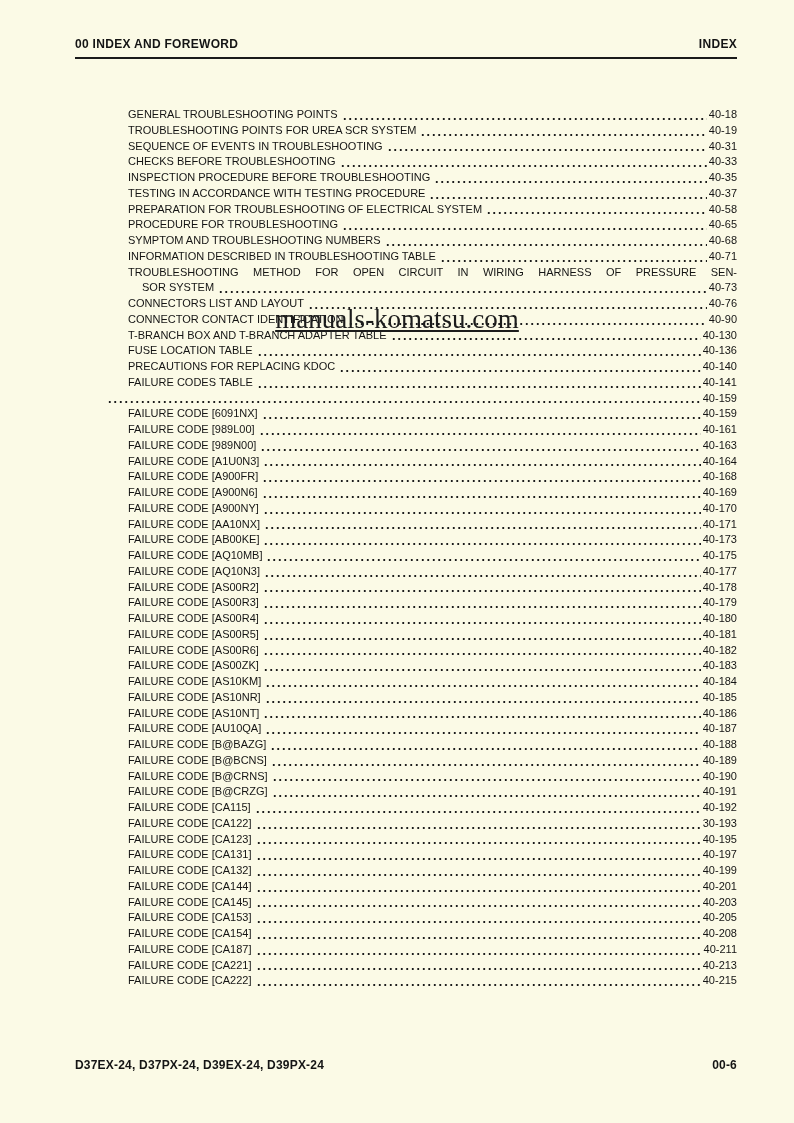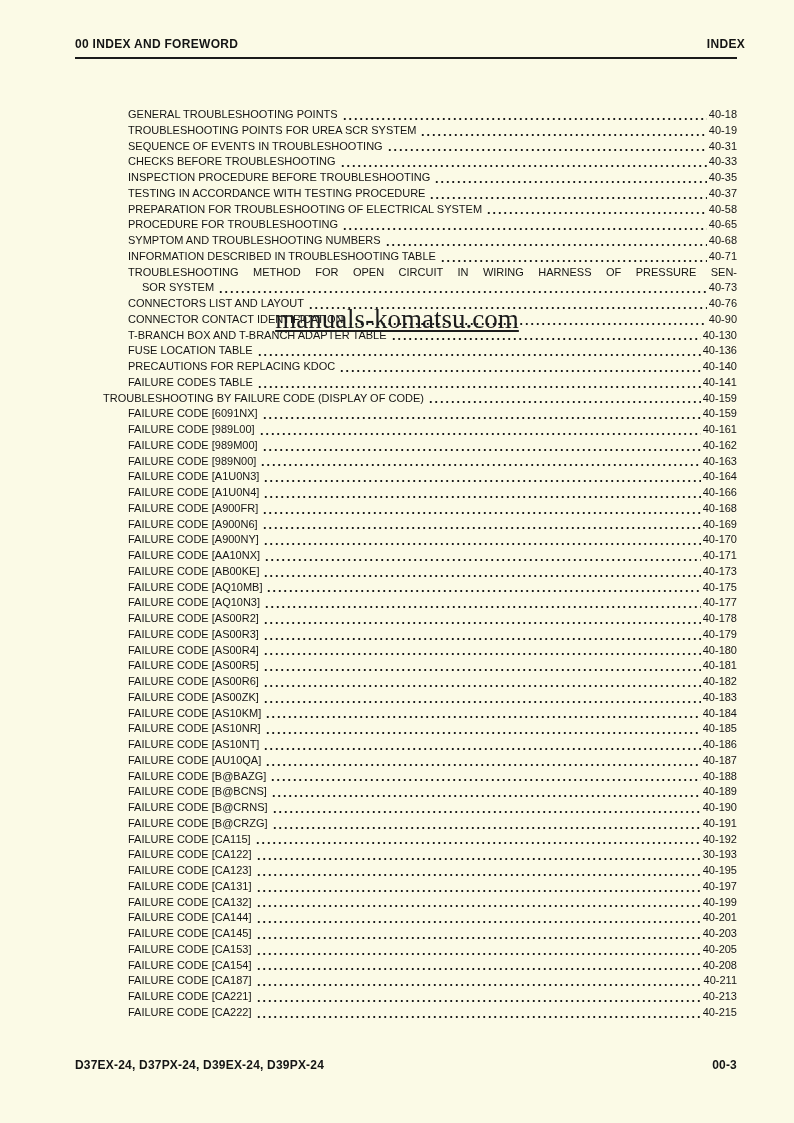--- a/index.html
+++ b/index.html
@@ -8,21 +8,21 @@
     width: 794px;
     height: 1123px;
     margin: 0 auto;
     background: #fbfae6;
     font-family: "Liberation Sans", sans-serif;
     color: #141414;
     overflow: hidden;
   }
   .header {
     position: absolute;
-    left: 75px; right: 49px; top: 37px;
+    left: 75px; right: 57px; top: 37px;
     display: flex;
     justify-content: space-between;
     font-weight: bold;
     font-size: 12px;
     letter-spacing: 0.3px;
   }
   .header-rule {
     position: absolute;
     left: 75px; right: 57px; top: 57px;
     height: 2px;
@@ -175,53 +175,42 @@
         <span class="title">PRECAUTIONS FOR REPLACING KDOC</span>
         <span class="leader"></span>
         <span class="pagenum">40-140</span>
       </div>
       <div class="row level-1">
         <span class="title">FAILURE CODES TABLE</span>
         <span class="leader"></span>
         <span class="pagenum">40-141</span>
       </div>
       <div class="row level-0">
-        <span class="title">TROUBLESHOOTING BY FAILURE CODE (DISPLAY OF CODE)</span>
         <span class="leader"></span>
         <span class="pagenum">40-159</span>
       </div>
       <div class="row level-1">
         <span class="title">FAILURE CODE [6091NX]</span>
         <span class="leader"></span>
         <span class="pagenum">40-159</span>
       </div>
       <div class="row level-1">
         <span class="title">FAILURE CODE [989L00]</span>
         <span class="leader"></span>
         <span class="pagenum">40-161</span>
       </div>
       <div class="row level-1">
-        <span class="title">FAILURE CODE [989M00]</span>
-        <span class="leader"></span>
-        <span class="pagenum">40-162</span>
-      </div>
-      <div class="row level-1">
         <span class="title">FAILURE CODE [989N00]</span>
         <span class="leader"></span>
         <span class="pagenum">40-163</span>
       </div>
       <div class="row level-1">
         <span class="title">FAILURE CODE [A1U0N3]</span>
         <span class="leader"></span>
         <span class="pagenum">40-164</span>
-      </div>
-      <div class="row level-1">
-        <span class="title">FAILURE CODE [A1U0N4]</span>
-        <span class="leader"></span>
-        <span class="pagenum">40-166</span>
       </div>
       <div class="row level-1">
         <span class="title">FAILURE CODE [A900FR]</span>
         <span class="leader"></span>
         <span class="pagenum">40-168</span>
       </div>
       <div class="row level-1">
         <span class="title">FAILURE CODE [A900N6]</span>
         <span class="leader"></span>
         <span class="pagenum">40-169</span>
@@ -380,15 +369,15 @@
         <span class="title">FAILURE CODE [CA222]</span>
         <span class="leader"></span>
         <span class="pagenum">40-215</span>
       </div>
     </div>
 
   <div class="watermark">manuals-komatsu.com</div>
 
   <div class="footer">
     <span>D37EX-24, D37PX-24, D39EX-24, D39PX-24</span>
-    <span>00-3</span>
+    <span>00-6</span>
   </div>
 </div>
 
 </body></html>

